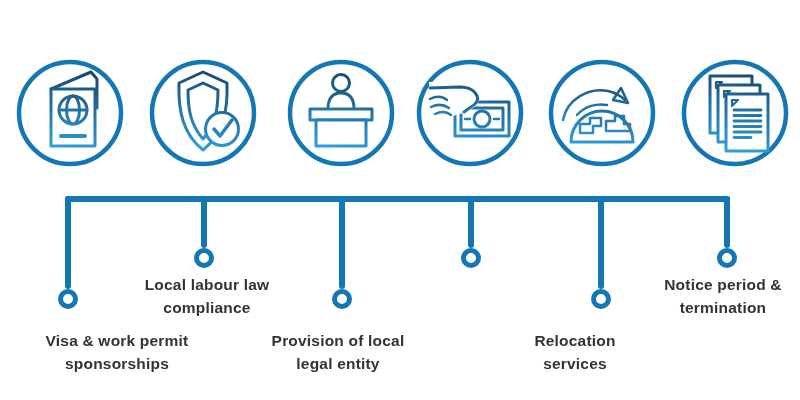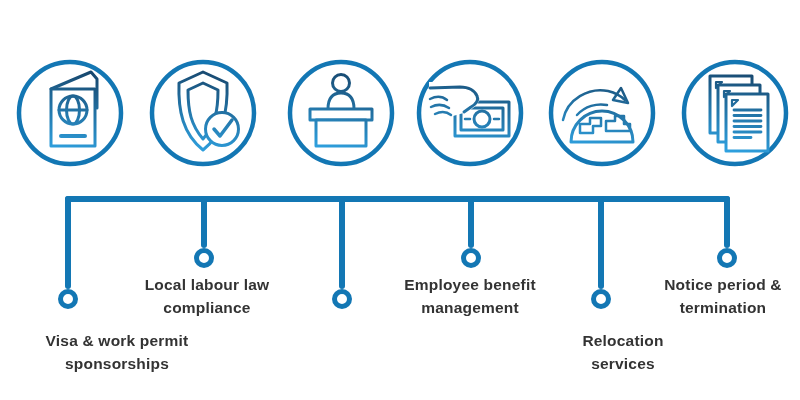--- a/index.html
+++ b/index.html
@@ -160,20 +160,20 @@
   <div class="node" style="left:194px;top:248px"></div>
   <div class="node" style="left:332px;top:289px"></div>
   <div class="node" style="left:461px;top:248px"></div>
   <div class="node" style="left:591px;top:289px"></div>
   <div class="node" style="left:717px;top:248px"></div>
 
   <div class="label" style="left:22px;top:329px">Visa &amp; work permit
 sponsorships</div>
   <div class="label" style="left:112px;top:273px">Local labour law
 compliance</div>
-  <div class="label" style="left:375px;top:273px">Employee benefit
-management</div>
-  <div class="label" style="left:528px;top:329px">Relocation
+  <div class="label" style="left:243px;top:329px">Provision of local
+legal entity</div>
+  <div class="label" style="left:480px;top:329px">Relocation
 services</div>
   <div class="label" style="left:628px;top:273px">Notice period &amp;
 termination</div>
 
 </div>
 
 </body></html>

